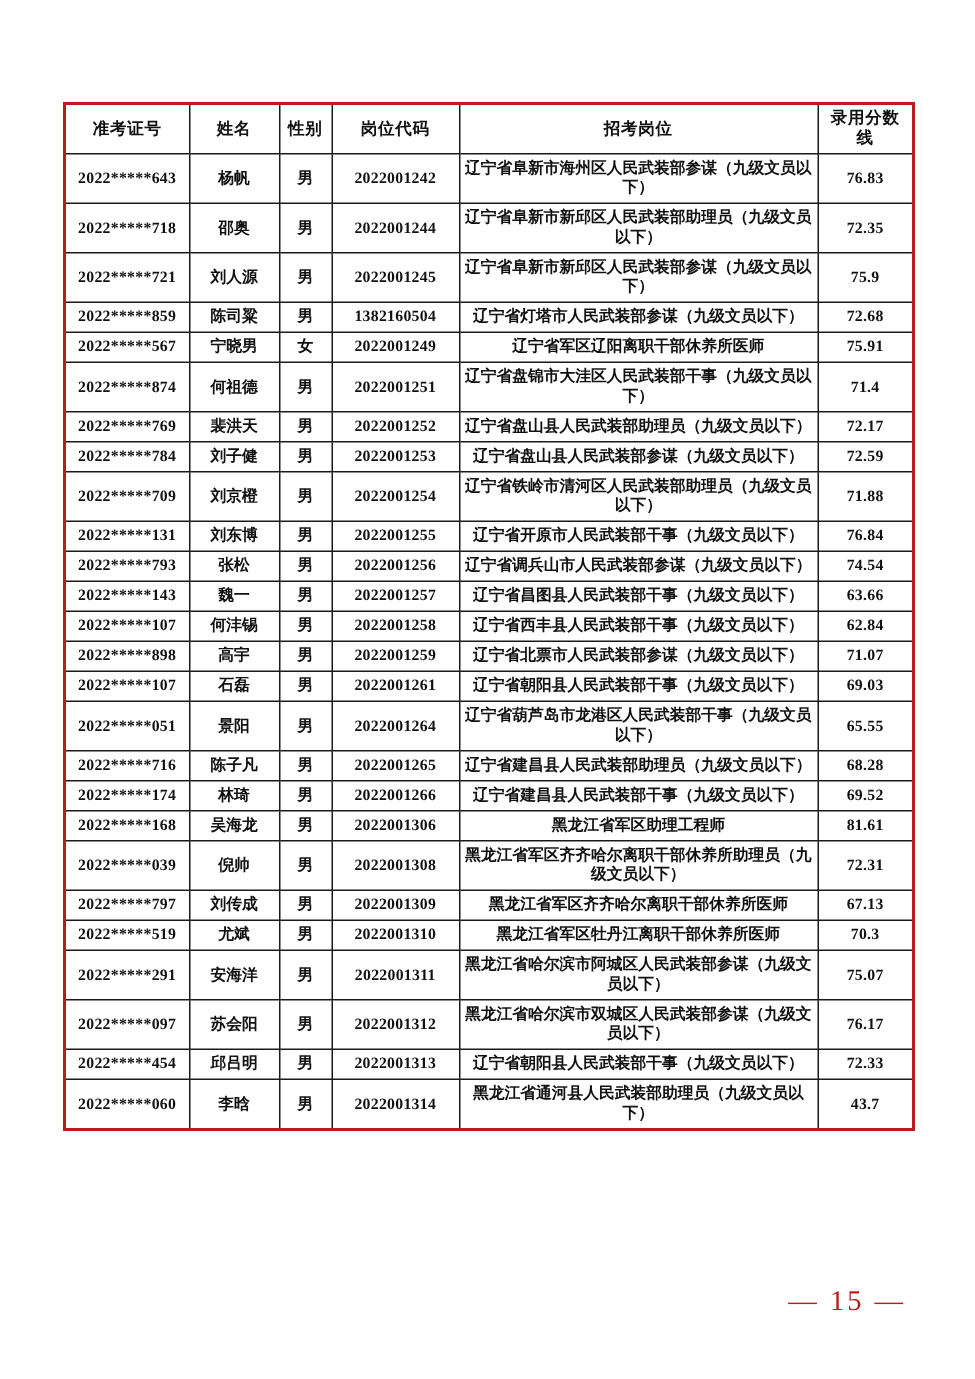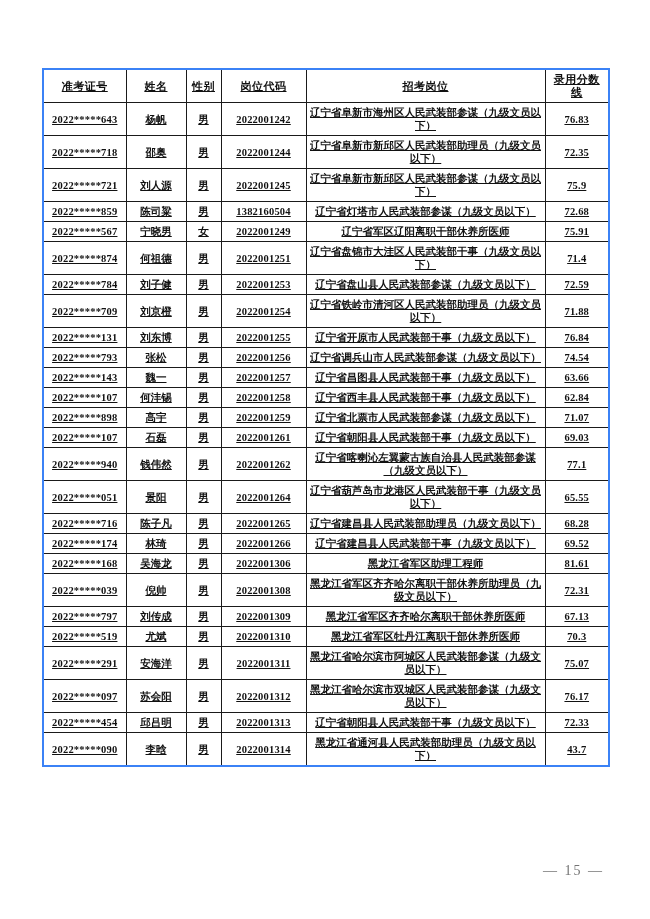--- a/index.html
+++ b/index.html
@@ -16,22 +16,21 @@
     color: #111111;
     overflow: hidden;
   }
   table.score-table {
     position: absolute;
     left: 42px;
     top: 68px;
     width: 566px;
     border-collapse: collapse;
     table-layout: fixed;
-    border: 2px solid #3b82f6;
-    text-decoration: underline;
+    border: 2px solid #b91c1c;
   }
   table.score-table th,
   table.score-table td {
     border: 1px solid #1a1a1a;
     padding: 3px 3px;
     font-size: 10.5px;
     line-height: 13px;
     font-weight: bold;
     text-align: center;
     vertical-align: middle;
@@ -58,22 +57,22 @@
   }
   td.col-4 {
     text-align: left;
     padding-left: 4px;
   }
   .page-footer {
     position: absolute;
     right: 46px;
     bottom: 40px;
     font-family: "Liberation Serif", serif;
-    font-size: 14px;
-    color: #737373;
+    font-size: 19px;
+    color: #b91c1c;
     letter-spacing: 2px;
     margin-top: 16px;
   }
 </style>
 </head>
 <body>
 
 <div class="page">
 
   <table class="score-table">
@@ -138,20 +137,28 @@
         </tr>
         <tr>
           <td class="col-0">2022*****874</td>
           <td class="col-1">何祖德</td>
           <td class="col-2">男</td>
           <td class="col-3">2022001251</td>
           <td class="col-4">辽宁省盘锦市大洼区人民武装部干事（九级文员以下）</td>
           <td class="col-5">71.4</td>
         </tr>
         <tr>
+          <td class="col-0">2022*****769</td>
+          <td class="col-1">裴洪天</td>
+          <td class="col-2">男</td>
+          <td class="col-3">2022001252</td>
+          <td class="col-4">辽宁省盘山县人民武装部助理员（九级文员以下）</td>
+          <td class="col-5">72.17</td>
+        </tr>
+        <tr>
           <td class="col-0">2022*****784</td>
           <td class="col-1">刘子健</td>
           <td class="col-2">男</td>
           <td class="col-3">2022001253</td>
           <td class="col-4">辽宁省盘山县人民武装部参谋（九级文员以下）</td>
           <td class="col-5">72.59</td>
         </tr>
         <tr>
           <td class="col-0">2022*****709</td>
           <td class="col-1">刘京橙</td>
@@ -202,28 +209,20 @@
         </tr>
         <tr>
           <td class="col-0">2022*****107</td>
           <td class="col-1">石磊</td>
           <td class="col-2">男</td>
           <td class="col-3">2022001261</td>
           <td class="col-4">辽宁省朝阳县人民武装部干事（九级文员以下）</td>
           <td class="col-5">69.03</td>
         </tr>
         <tr>
-          <td class="col-0">2022*****940</td>
-          <td class="col-1">钱伟然</td>
-          <td class="col-2">男</td>
-          <td class="col-3">2022001262</td>
-          <td class="col-4">辽宁省喀喇沁左翼蒙古族自治县人民武装部参谋（九级文员以下）</td>
-          <td class="col-5">77.1</td>
-        </tr>
-        <tr>
           <td class="col-0">2022*****051</td>
           <td class="col-1">景阳</td>
           <td class="col-2">男</td>
           <td class="col-3">2022001264</td>
           <td class="col-4">辽宁省葫芦岛市龙港区人民武装部干事（九级文员以下）</td>
           <td class="col-5">65.55</td>
         </tr>
         <tr>
           <td class="col-0">2022*****716</td>
           <td class="col-1">陈子凡</td>
@@ -290,21 +289,21 @@
         </tr>
         <tr>
           <td class="col-0">2022*****454</td>
           <td class="col-1">邱吕明</td>
           <td class="col-2">男</td>
           <td class="col-3">2022001313</td>
           <td class="col-4">辽宁省朝阳县人民武装部干事（九级文员以下）</td>
           <td class="col-5">72.33</td>
         </tr>
         <tr>
-          <td class="col-0">2022*****090</td>
+          <td class="col-0">2022*****060</td>
           <td class="col-1">李晗</td>
           <td class="col-2">男</td>
           <td class="col-3">2022001314</td>
           <td class="col-4">黑龙江省通河县人民武装部助理员（九级文员以下）</td>
           <td class="col-5">43.7</td>
         </tr>
       </tbody>
   </table>
 
   <div class="page-footer">— 15 —</div>

